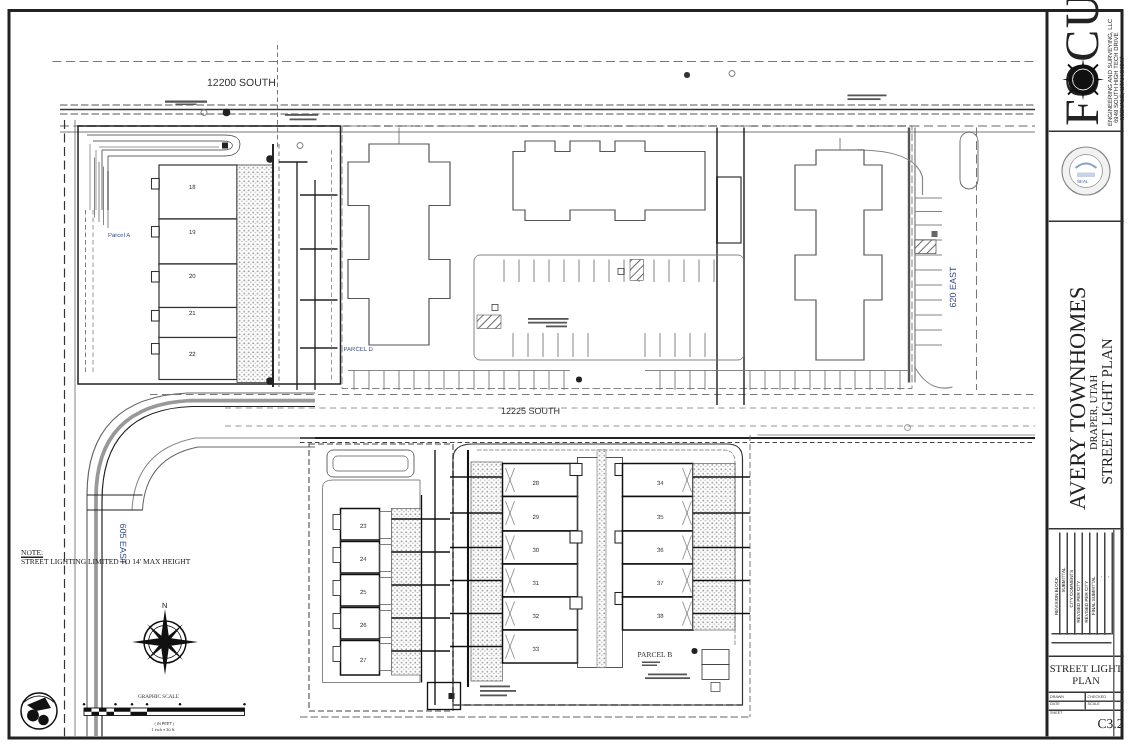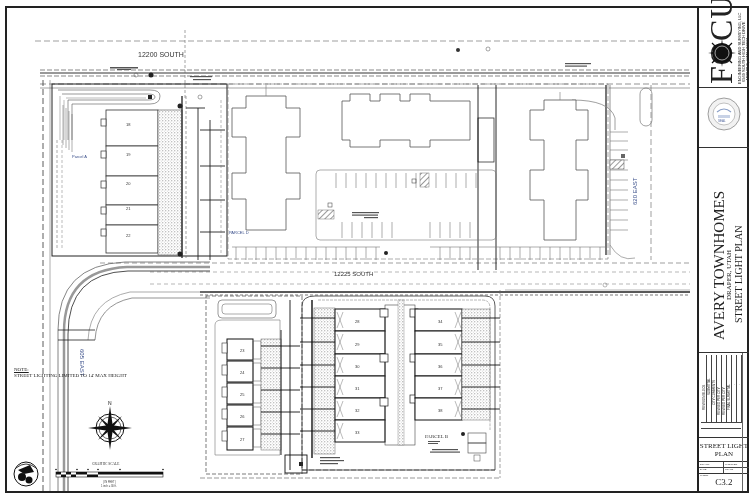--- a/index.html
+++ b/index.html
@@ -21,21 +21,21 @@
   #tb-meta { top:454px; height:12px; }
   #tb-number { top:466px; height:17px; border-bottom:none; }
 
   .vert { position:absolute; transform-origin:left top; transform:rotate(-90deg); white-space:nowrap; color:#222; }
   .focus-word { font-family:"Liberation Serif", serif; font-size:32px; letter-spacing:1px; color:#222; }
   .focus-sub { font-family:"Liberation Sans", sans-serif; font-size:4px; color:#222; }
   .proj-name { font-family:"Liberation Serif", serif; font-size:15px; color:#222; }
   .proj-loc { font-family:"Liberation Serif", serif; font-size:7px; color:#222; }
   .proj-sheet { font-family:"Liberation Serif", serif; font-size:10px; color:#222; }
   .sheet-title { position:absolute; left:0; width:50px; text-align:center; font-size:7px; line-height:8px; top:4px; color:#222; }
-  .sheet-num { position:absolute; left:0; width:50px; text-align:center; font-size:9px; top:3px; color:#222; }
+  .sheet-num { position:absolute; left:0; width:50px; text-align:right; font-size:9px; top:3px; color:#222; }
   .meta-row { position:absolute; left:1px; font-size:2.5px; color:#333; font-family:"Liberation Sans", sans-serif; }
   .rev-col { position:absolute; top:2px; bottom:14px; width:5px; border-right:1px solid #444; }
   .rev-text { position:absolute; font-size:3px; color:#222; transform-origin:left top; transform:rotate(-90deg); white-space:nowrap; font-family:"Liberation Sans", sans-serif; }
   .side-strip { position:absolute; right:1px; top:345px; width:3px; height:138px; border-left:1px solid #666; }
 
   .note { position:absolute; left:14px; top:367px; font-size:5px; line-height:6px; color:#222; }
   .note-title { text-decoration:underline; }
 </style>
 </head>
 <body>

